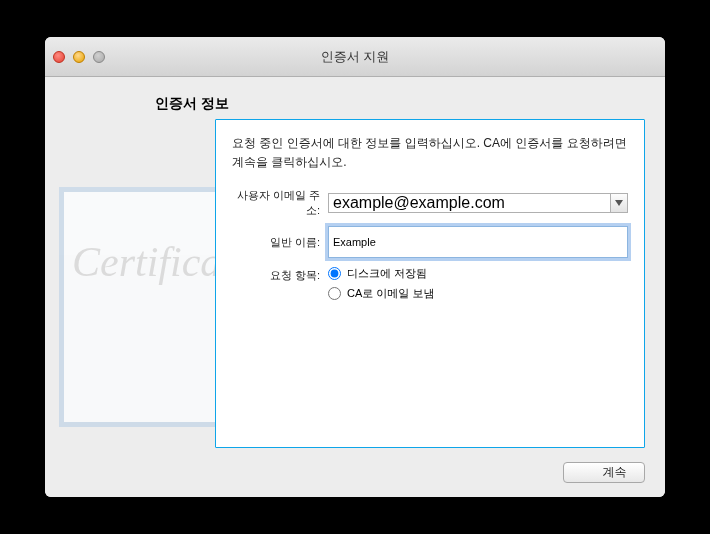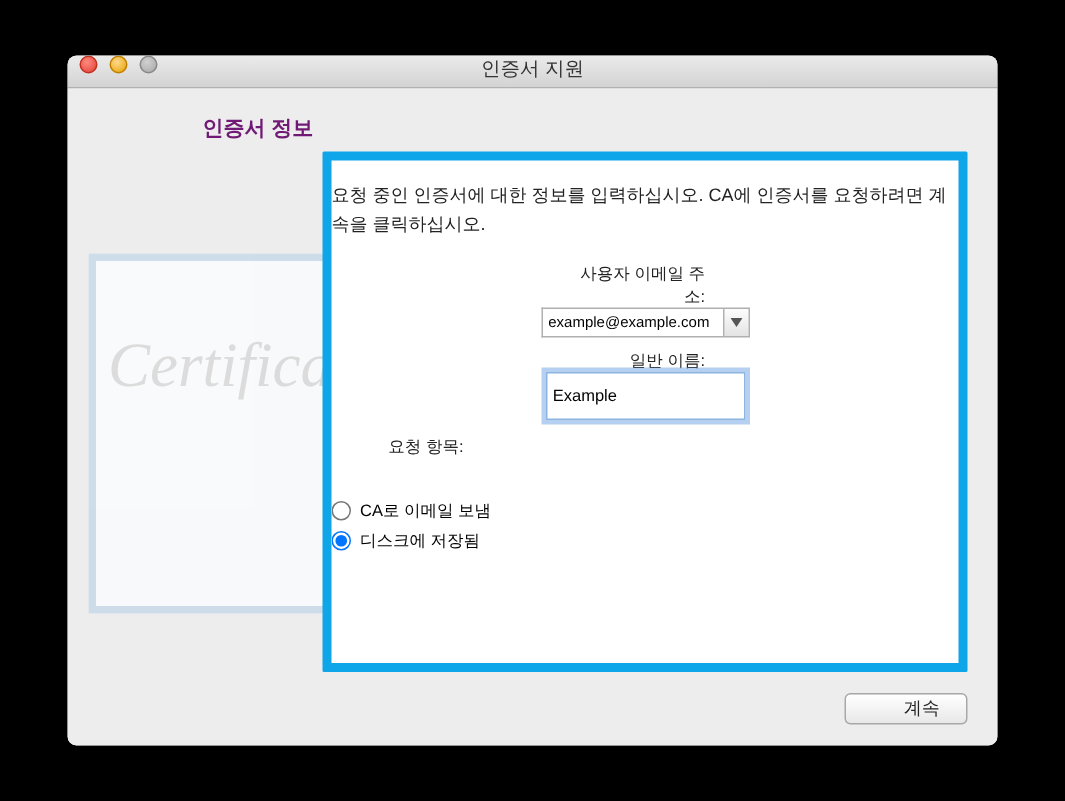--- a/index.html
+++ b/index.html
@@ -21,24 +21,25 @@
       width: 620px;
       height: 460px;
       background: #ededed;
       border-radius: 6px;
       box-shadow: 0 10px 40px rgba(0,0,0,0.6);
       overflow: hidden;
       display: flex;
       flex-direction: column;
     }
     .titlebar {
-      height: 22px;
+      height: 40px;
       background: linear-gradient(to bottom, #ebebeb 0%, #d3d3d3 100%);
       border-bottom: 1px solid #b0b0b0;
       display: flex;
+      align-items: center;
       position: relative;
     }
     .traffic-lights {
       display: flex;
       gap: 8px;
       padding-left: 8px;
     }
     .tl {
       width: 12px;
       height: 12px;
@@ -59,23 +60,23 @@
       flex: 1;
       position: relative;
       padding: 18px 20px 14px 20px;
       background: #ededed;
       display: flex;
       flex-direction: column;
     }
     .section-title {
       font-size: 14px;
       font-weight: bold;
-      color: #701a75;
+      color: #000000;
       margin-bottom: 6px;
-      margin-left: 70px;
+      margin-left: 90px;
     }
     .certificate-bg {
       position: absolute;
       left: 14px;
       top: 110px;
       width: 220px;
       height: 240px;
       background: #fbfcfd;
       border: 5px solid #c9d9e8;
       opacity: 0.85;
@@ -99,38 +100,37 @@
       height: 60px;
       border-radius: 50%;
       background: radial-gradient(circle at 40% 35%, #d6e6f5, #a9c7e2);
       opacity: 0.7;
     }
     .panel {
       position: relative;
       z-index: 1;
       flex: 1;
       background: #fff;
-      border: 6px solid #0ea5e9;
+      border: 1px solid #0ea5e9;
       border-radius: 1px;
-      padding: 14px 0;
+      padding: 14px 16px;
       margin-left: 150px;
       margin-bottom: 6px;
       height: 335px;
     }
     .instruction {
       font-size: 12px;
       color: #222;
       line-height: 1.6;
       margin-bottom: 16px;
     }
     .form-row {
       display: flex;
       align-items: center;
       margin-bottom: 8px;
-      flex-direction: column;
     }
     .form-label {
       width: 96px;
       text-align: right;
       font-size: 11px;
       color: #222;
       padding-right: 8px;
     }
     .form-control {
       flex: 1;
@@ -138,21 +138,21 @@
     .combo {
       display: flex;
       width: 100%;
     }
     .combo input {
       flex: 1;
       height: 20px;
       border: 1px solid #b0b0b0;
       border-right: none;
       padding: 0 4px;
-      font-size: 10px;
+      font-size: 16px;
       font-family: inherit;
     }
     .combo-btn {
       width: 18px;
       height: 20px;
       background: linear-gradient(to bottom, #fdfdfd, #e3e3e3);
       border: 1px solid #b0b0b0;
       display: flex;
       align-items: center;
       justify-content: center;
@@ -244,31 +244,31 @@
       </div>
 
       <div class="form-row">
         <div class="form-label">일반 이름:</div>
         <div class="form-control">
           <input type="text" class="plain focused" value="Example" style="">
         </div>
       </div>
 
 
-      <div class="form-row" style="align-items:flex-start;gap:28px;">
+      <div class="form-row" style="align-items:flex-start;">
         <div class="form-label" style="padding-top:2px;">요청 항목:</div>
         <div class="form-control">
+          <label class="radio-col">
+            <input type="radio" name="req" checked="" style="">
+            <span>디스크에 저장됨</span>
+          </label>
           <label class="radio-col">
             <input type="radio" name="req" style="">
             <span>CA로 이메일 보냄</span>
           </label>
-          <label class="radio-col">
-            <input type="radio" name="req" checked="" style="">
-            <span>디스크에 저장됨</span>
-          </label>
         </div>
       </div>
     </div>
 
     <div class="footer">
       <button class="btn">계속</button>
     </div>
   </div>
 </div>
 

